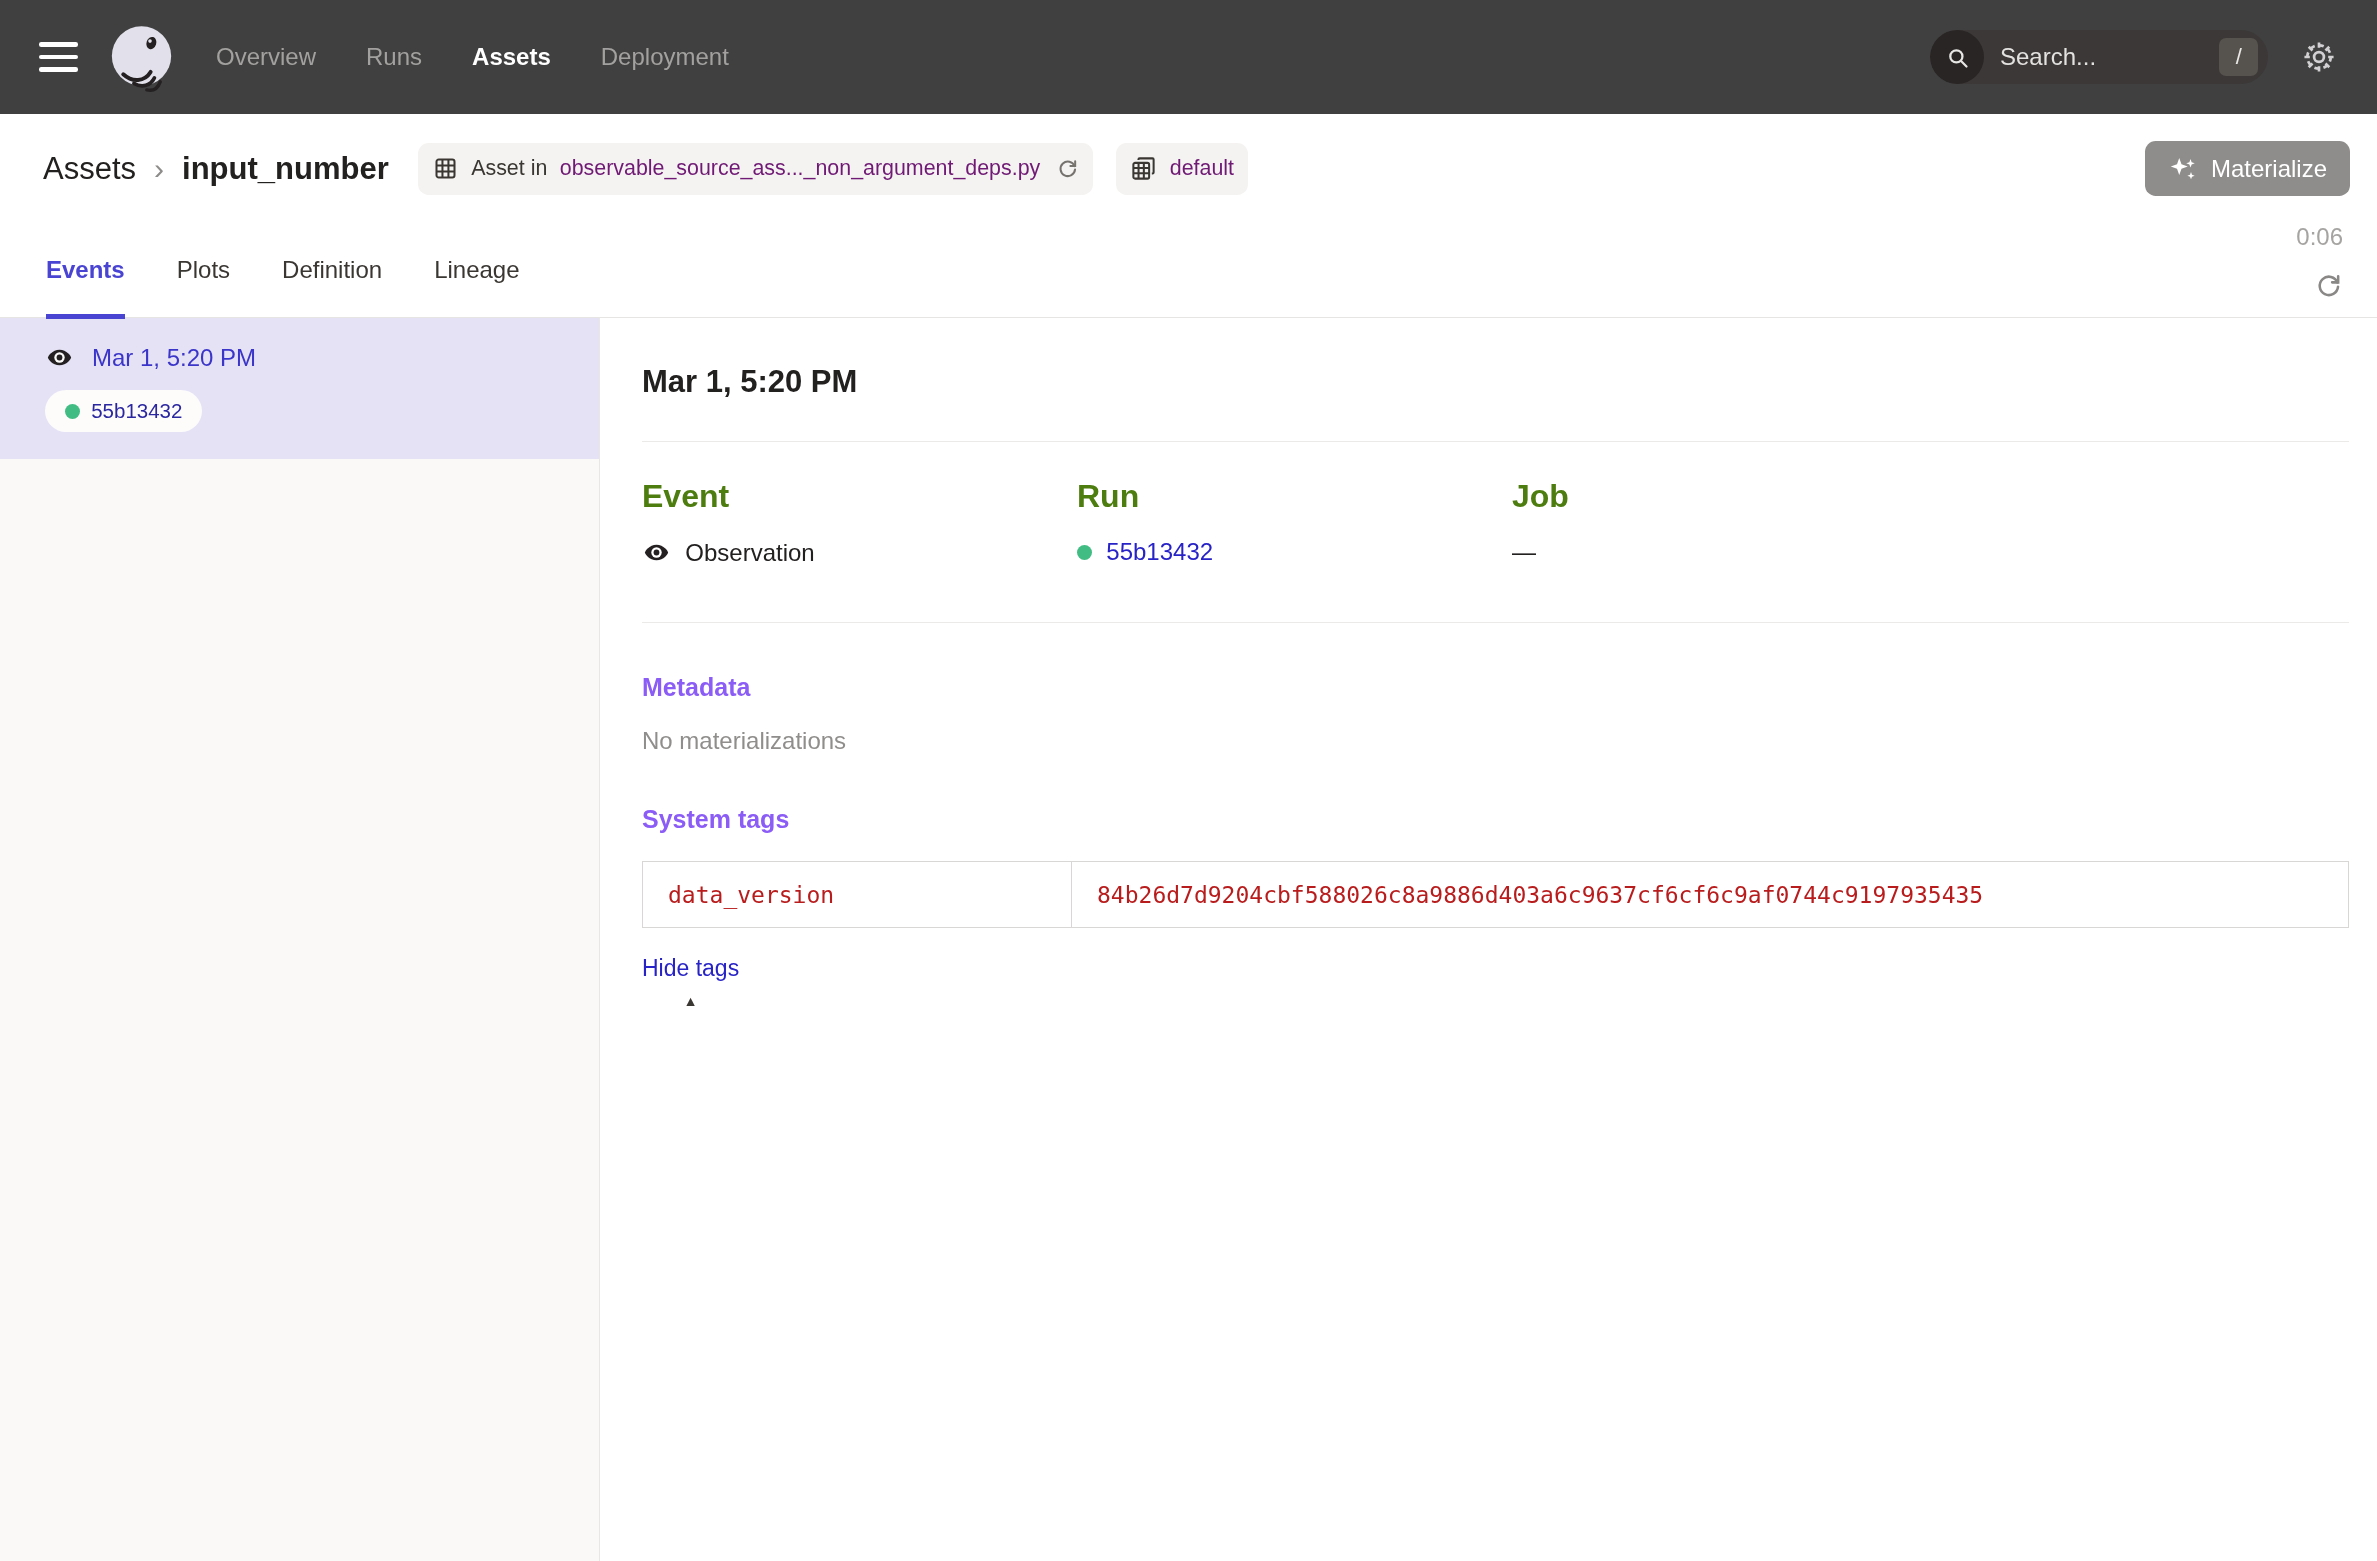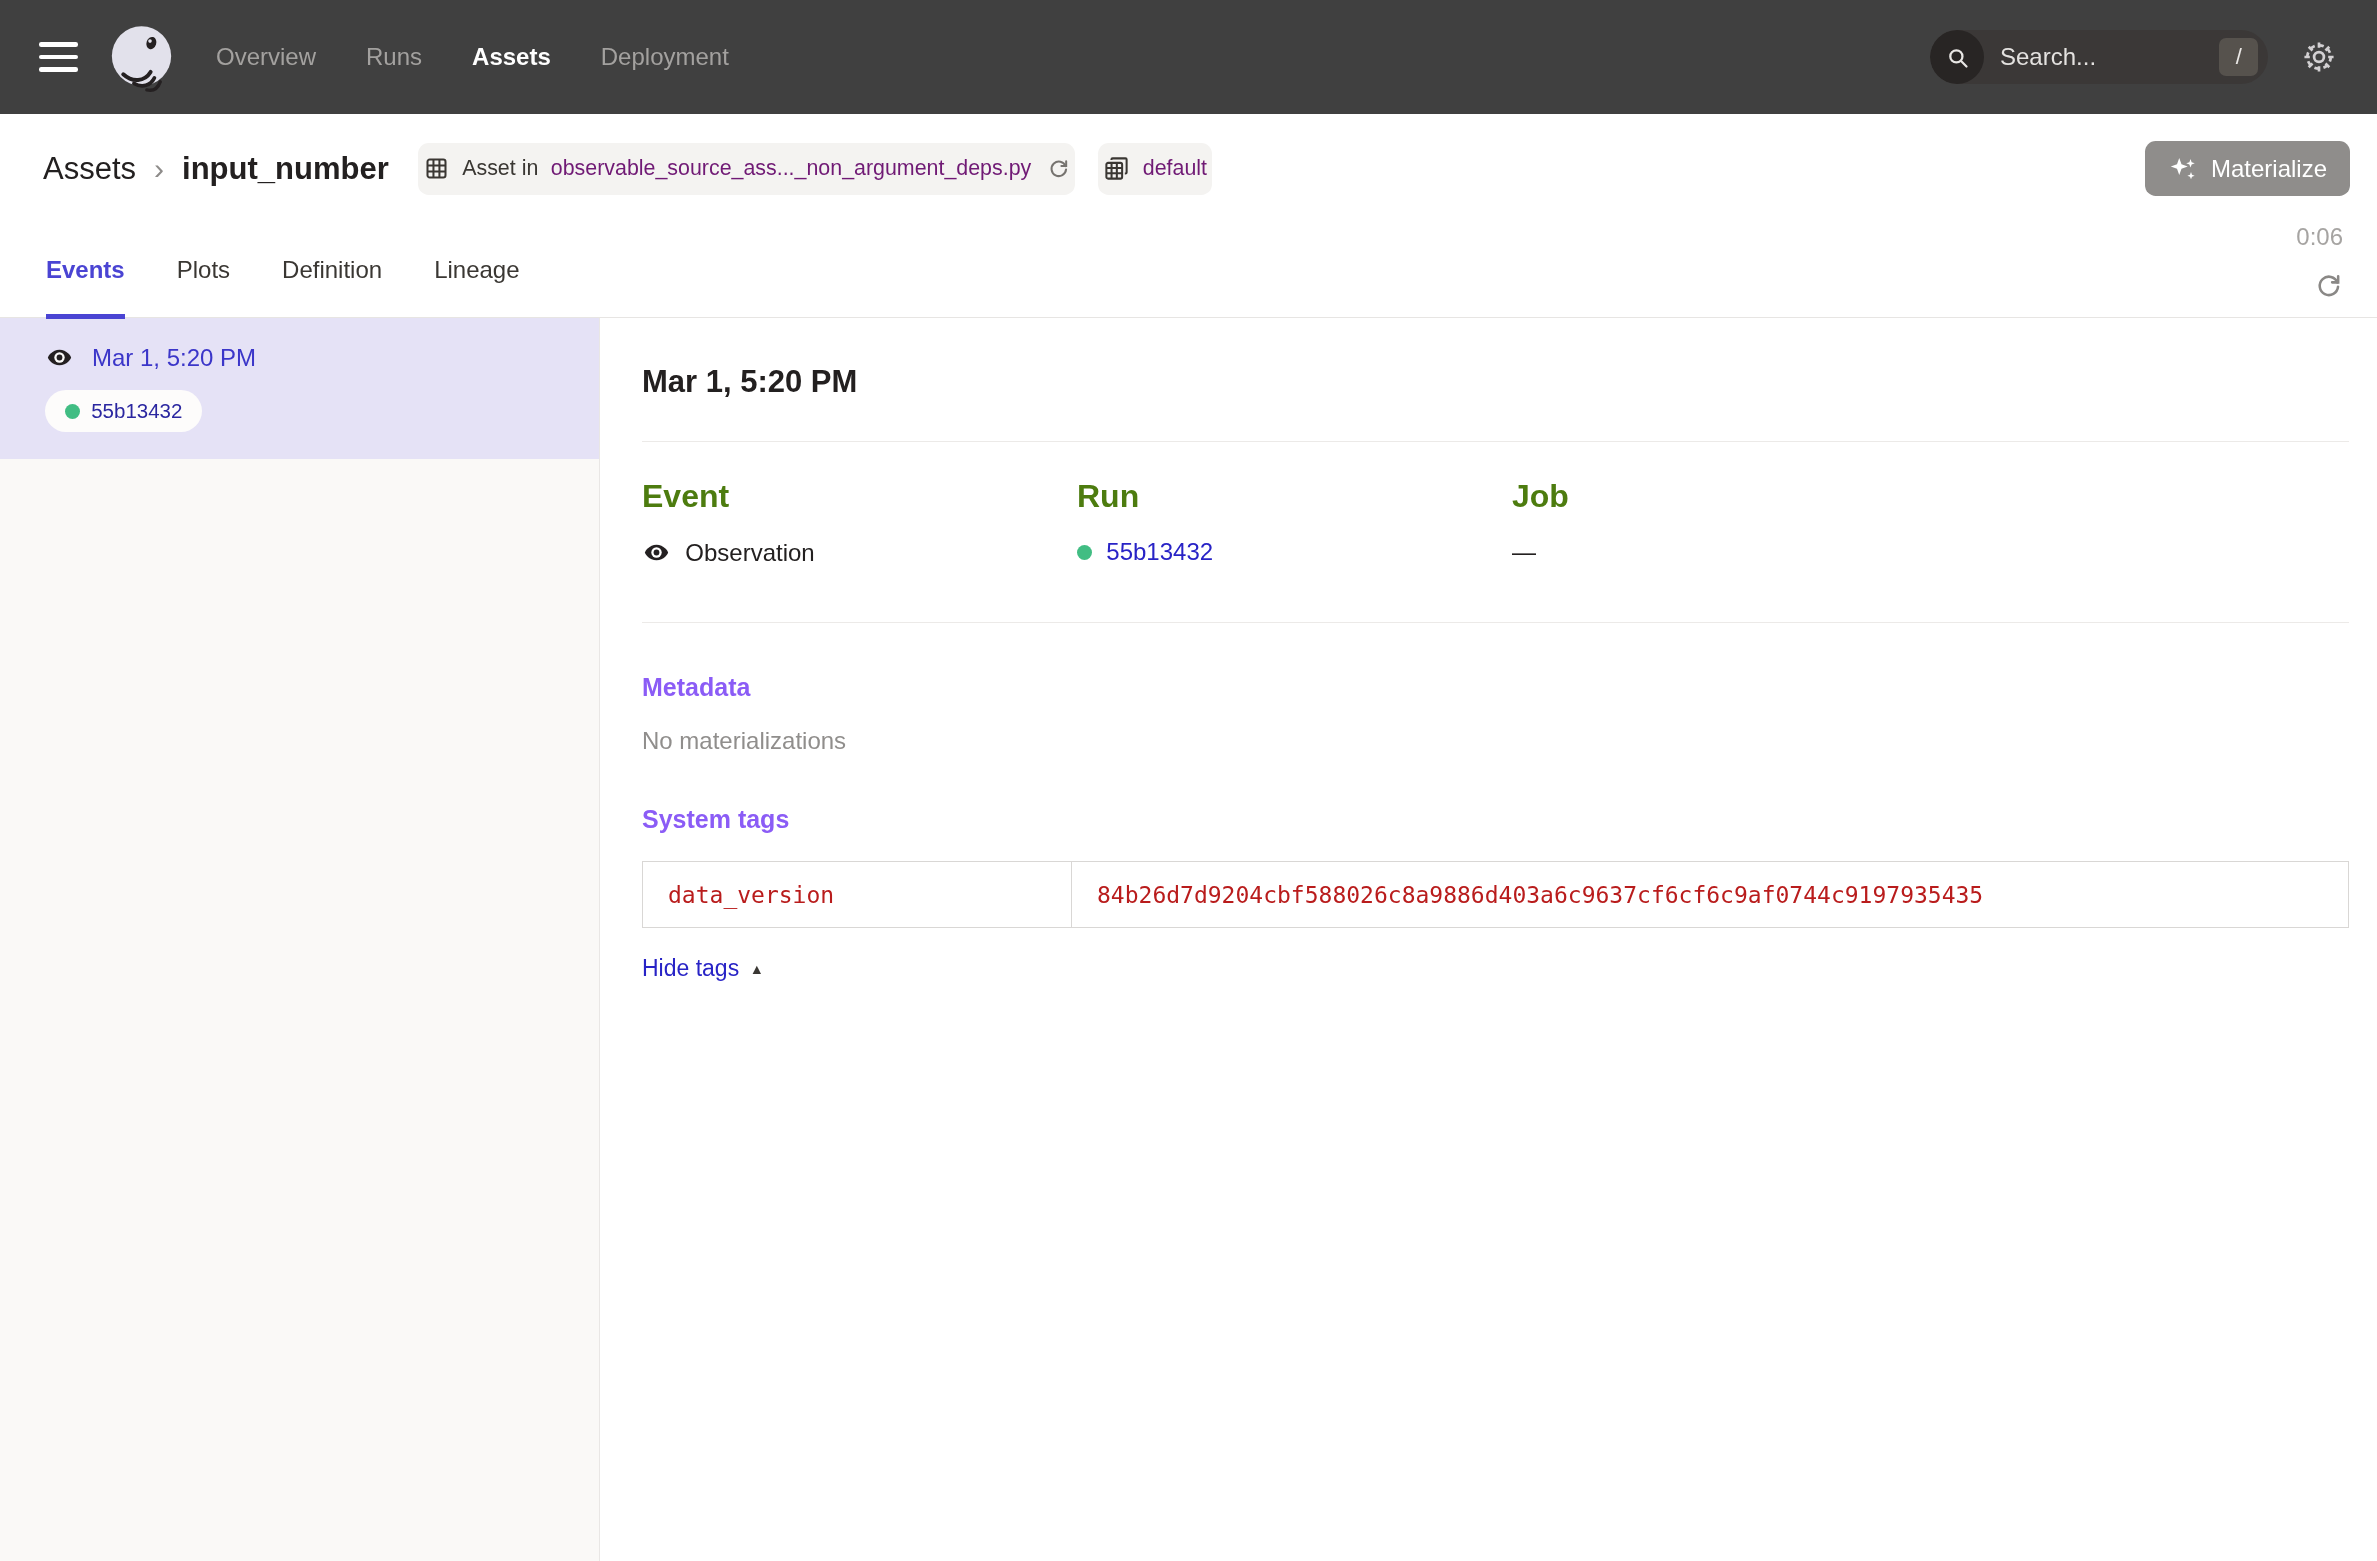--- a/index.html
+++ b/index.html
@@ -53,21 +53,21 @@
     height: 109px; flex: 0 0 109px;
     display: flex; align-items: center;
     padding: 0 27px 0 43px; background: #fff;
   }
   .crumb-root { font-size: 31px; color: #232020; text-decoration: none; cursor: pointer; }
   .crumb-sep { font-size: 30px; color: #8E8C8A; margin: 0 18px; }
   .crumb-current { font-size: 31px; font-weight: 700; color: #232020; margin-right: 29px; }
   .pill {
     background: #F4F3F1; border-radius: 10.7px; height: 52px;
     display: inline-flex; align-items: center; gap: 12.5px;
-    padding: 0 5px; font-size: 21.4px; color: #3A3733; white-space: nowrap;
+    padding: 0 14px; font-size: 21.4px; color: #3A3733; white-space: nowrap;
   }
   .pill + .pill { margin-left: 23px; text-align: right; }
   .pill a { color: #701a75; text-decoration: none; cursor: pointer; }
   .pill .icon24 { width: 27px; height: 27px; display: block; }
   .pill .refresh-sm { width: 23px; height: 23px; color: #76736F; cursor: pointer; display: block; margin-left: 3.6px; }
   .materialize {
     height: 55px; border: 0; border-radius: 10.7px;
     background: #8F8D8B; color: #ffffff; font-size: 24px;
     font-family: "Liberation Sans", sans-serif;
     display: inline-flex; align-items: center; gap: 12.5px;
@@ -124,21 +124,21 @@
   .muted { font-size: 24px; color: #908E8C; margin-top: 25px; }
   .tags-table { margin-top: 27px; border-collapse: collapse; width: 100%; }
   .tags-table td {
     border: 1.8px solid #D9D7D5; height: 66px; padding: 0 25px;
     font-family: "DejaVu Sans Mono", monospace; font-size: 23px; color: #b91c1c;
   }
   .tags-table td.key { width: 429px; }
   .hide-tags {
     display: inline-flex; align-items: center; gap: 10.7px;
     margin-top: 27px; font-size: 23px; font-weight: 500;
-    color: #2823C6; text-decoration: none; cursor: pointer;
+    color: #2823C6; text-decoration: none; cursor: pointer; flex-direction: column;
   }
   .hide-tags .caret { font-size: 14.3px; color: #3A3733; }
 </style>
 </head>
 <body>
 
 <div class="app">
 
   <header class="topbar">
     <button class="hamburger" aria-label="menu">

